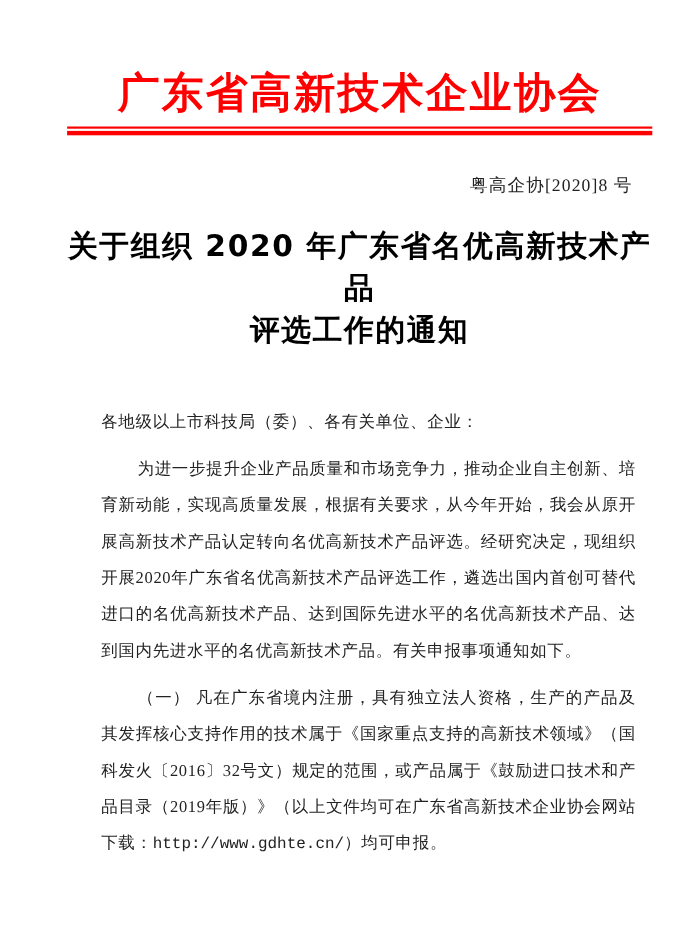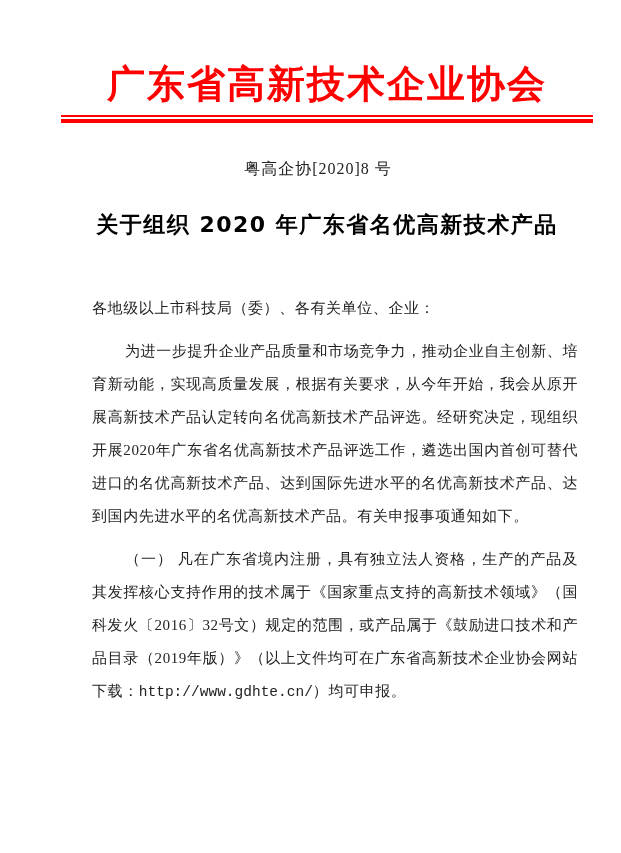--- a/index.html
+++ b/index.html
@@ -32,32 +32,32 @@
   .red-divider {
     margin-top: 9px;
     height: 8px;
     box-sizing: border-box;
     border-top: 2px solid #ff0000;
     border-bottom: 4px solid #ff0000;
     background: #ffffff;
   }
   .doc-number {
     margin-top: 36px;
-    text-align: center;
+    text-align: right;
     padding-right: 18px;
     font-size: 16px;
     letter-spacing: 1px;
     color: #222222;
   }
   .notice-title {
     margin: 26px 0 0 0;
     text-align: center;
     font-family: "DejaVu Sans", "Liberation Sans", sans-serif;
     font-weight: bold;
-    font-size: 22px;
+    font-size: 27px;
     line-height: 38px;
     letter-spacing: 1.5px;
     color: #000000;
   }
   .body-text {
     margin: 48px 15px 0 31px;
     font-size: 15px;
     line-height: 33px;
     letter-spacing: 0.6px;
     text-align: justify;
@@ -85,20 +85,21 @@
 <div class="page">
 
   <div class="org-name">广东省高新技术企业协会</div>
 
   <div class="red-divider"></div>
 
   <div class="doc-number">粤高企协[2020]8 号</div>
 
   <h1 class="notice-title">
     <span>关于组织 2020 年广东省名优高新技术产品</span><br>
+    <span>评选工作的通知</span>
   </h1>
 
   <div class="body-text">
 
     <p class="salutation">各地级以上市科技局（委）、各有关单位、企业：</p>
 
     <p class="indent">为进一步提升企业产品质量和市场竞争力，推动企业自主创新、培育新动能，实现高质量发展，根据有关要求，从今年开始，我会从原开展高新技术产品认定转向名优高新技术产品评选。经研究决定，现组织开展2020年广东省名优高新技术产品评选工作，遴选出国内首创可替代进口的名优高新技术产品、达到国际先进水平的名优高新技术产品、达到国内先进水平的名优高新技术产品。有关申报事项通知如下。</p>
 
 
     <p class="indent">

